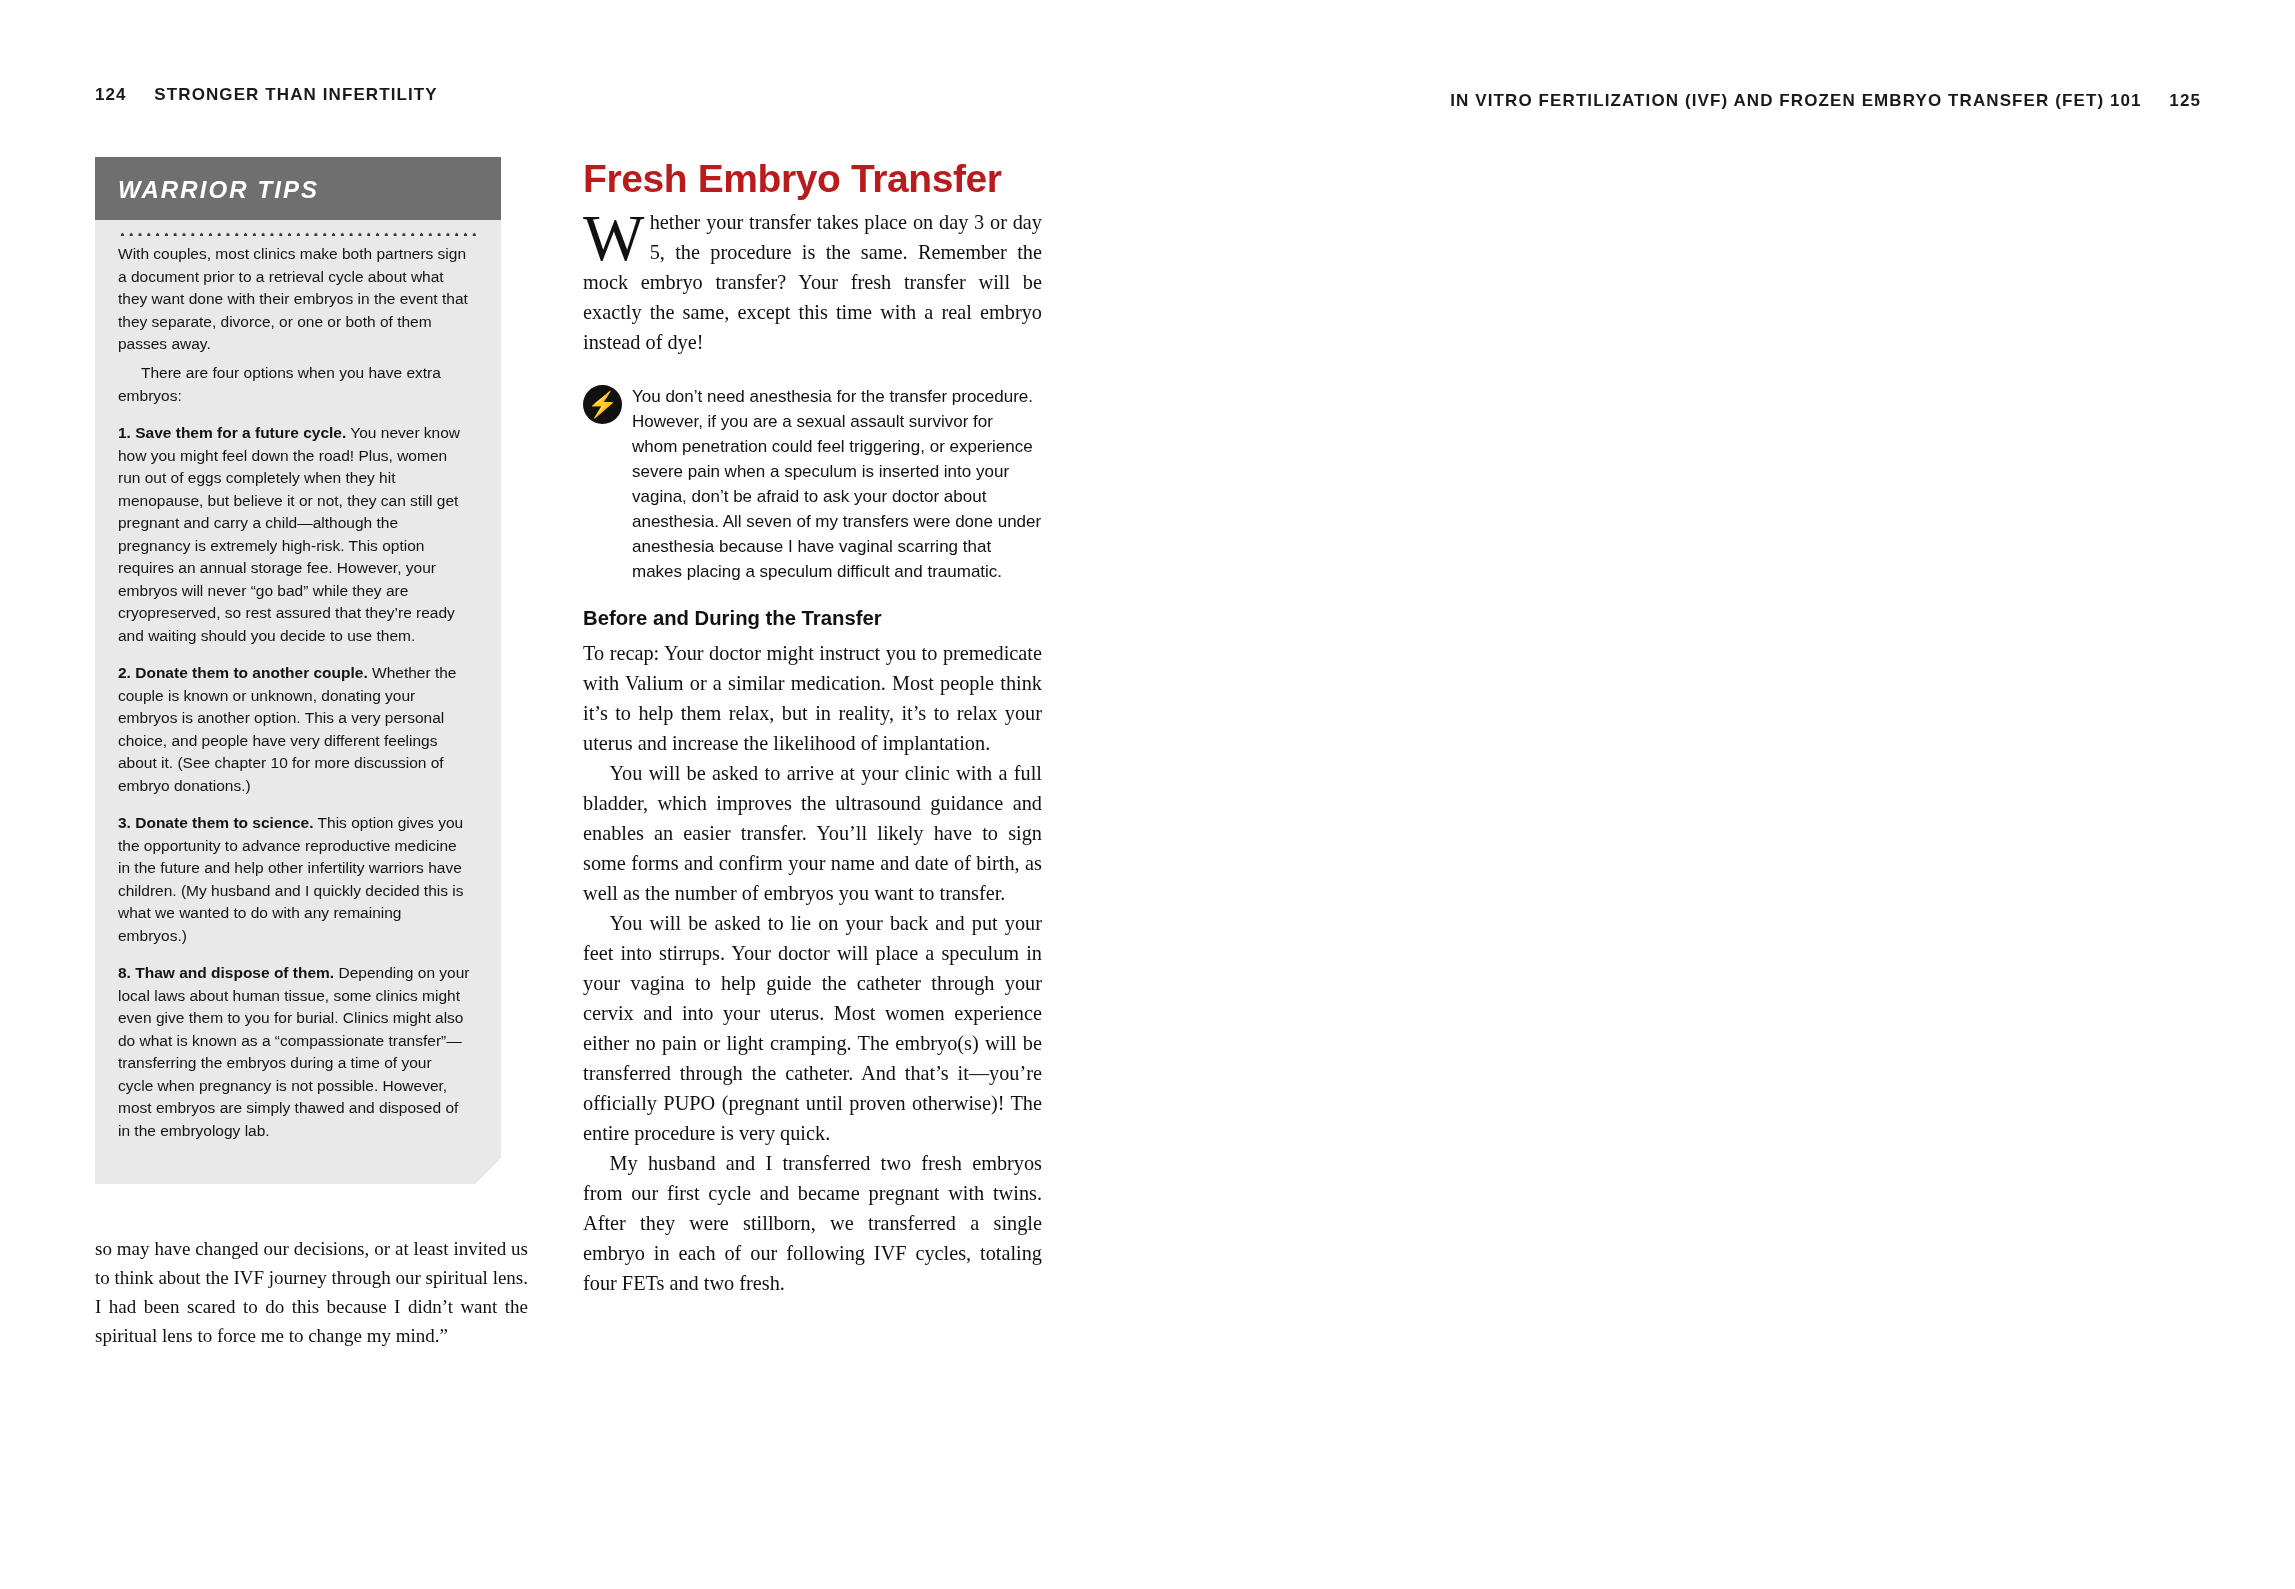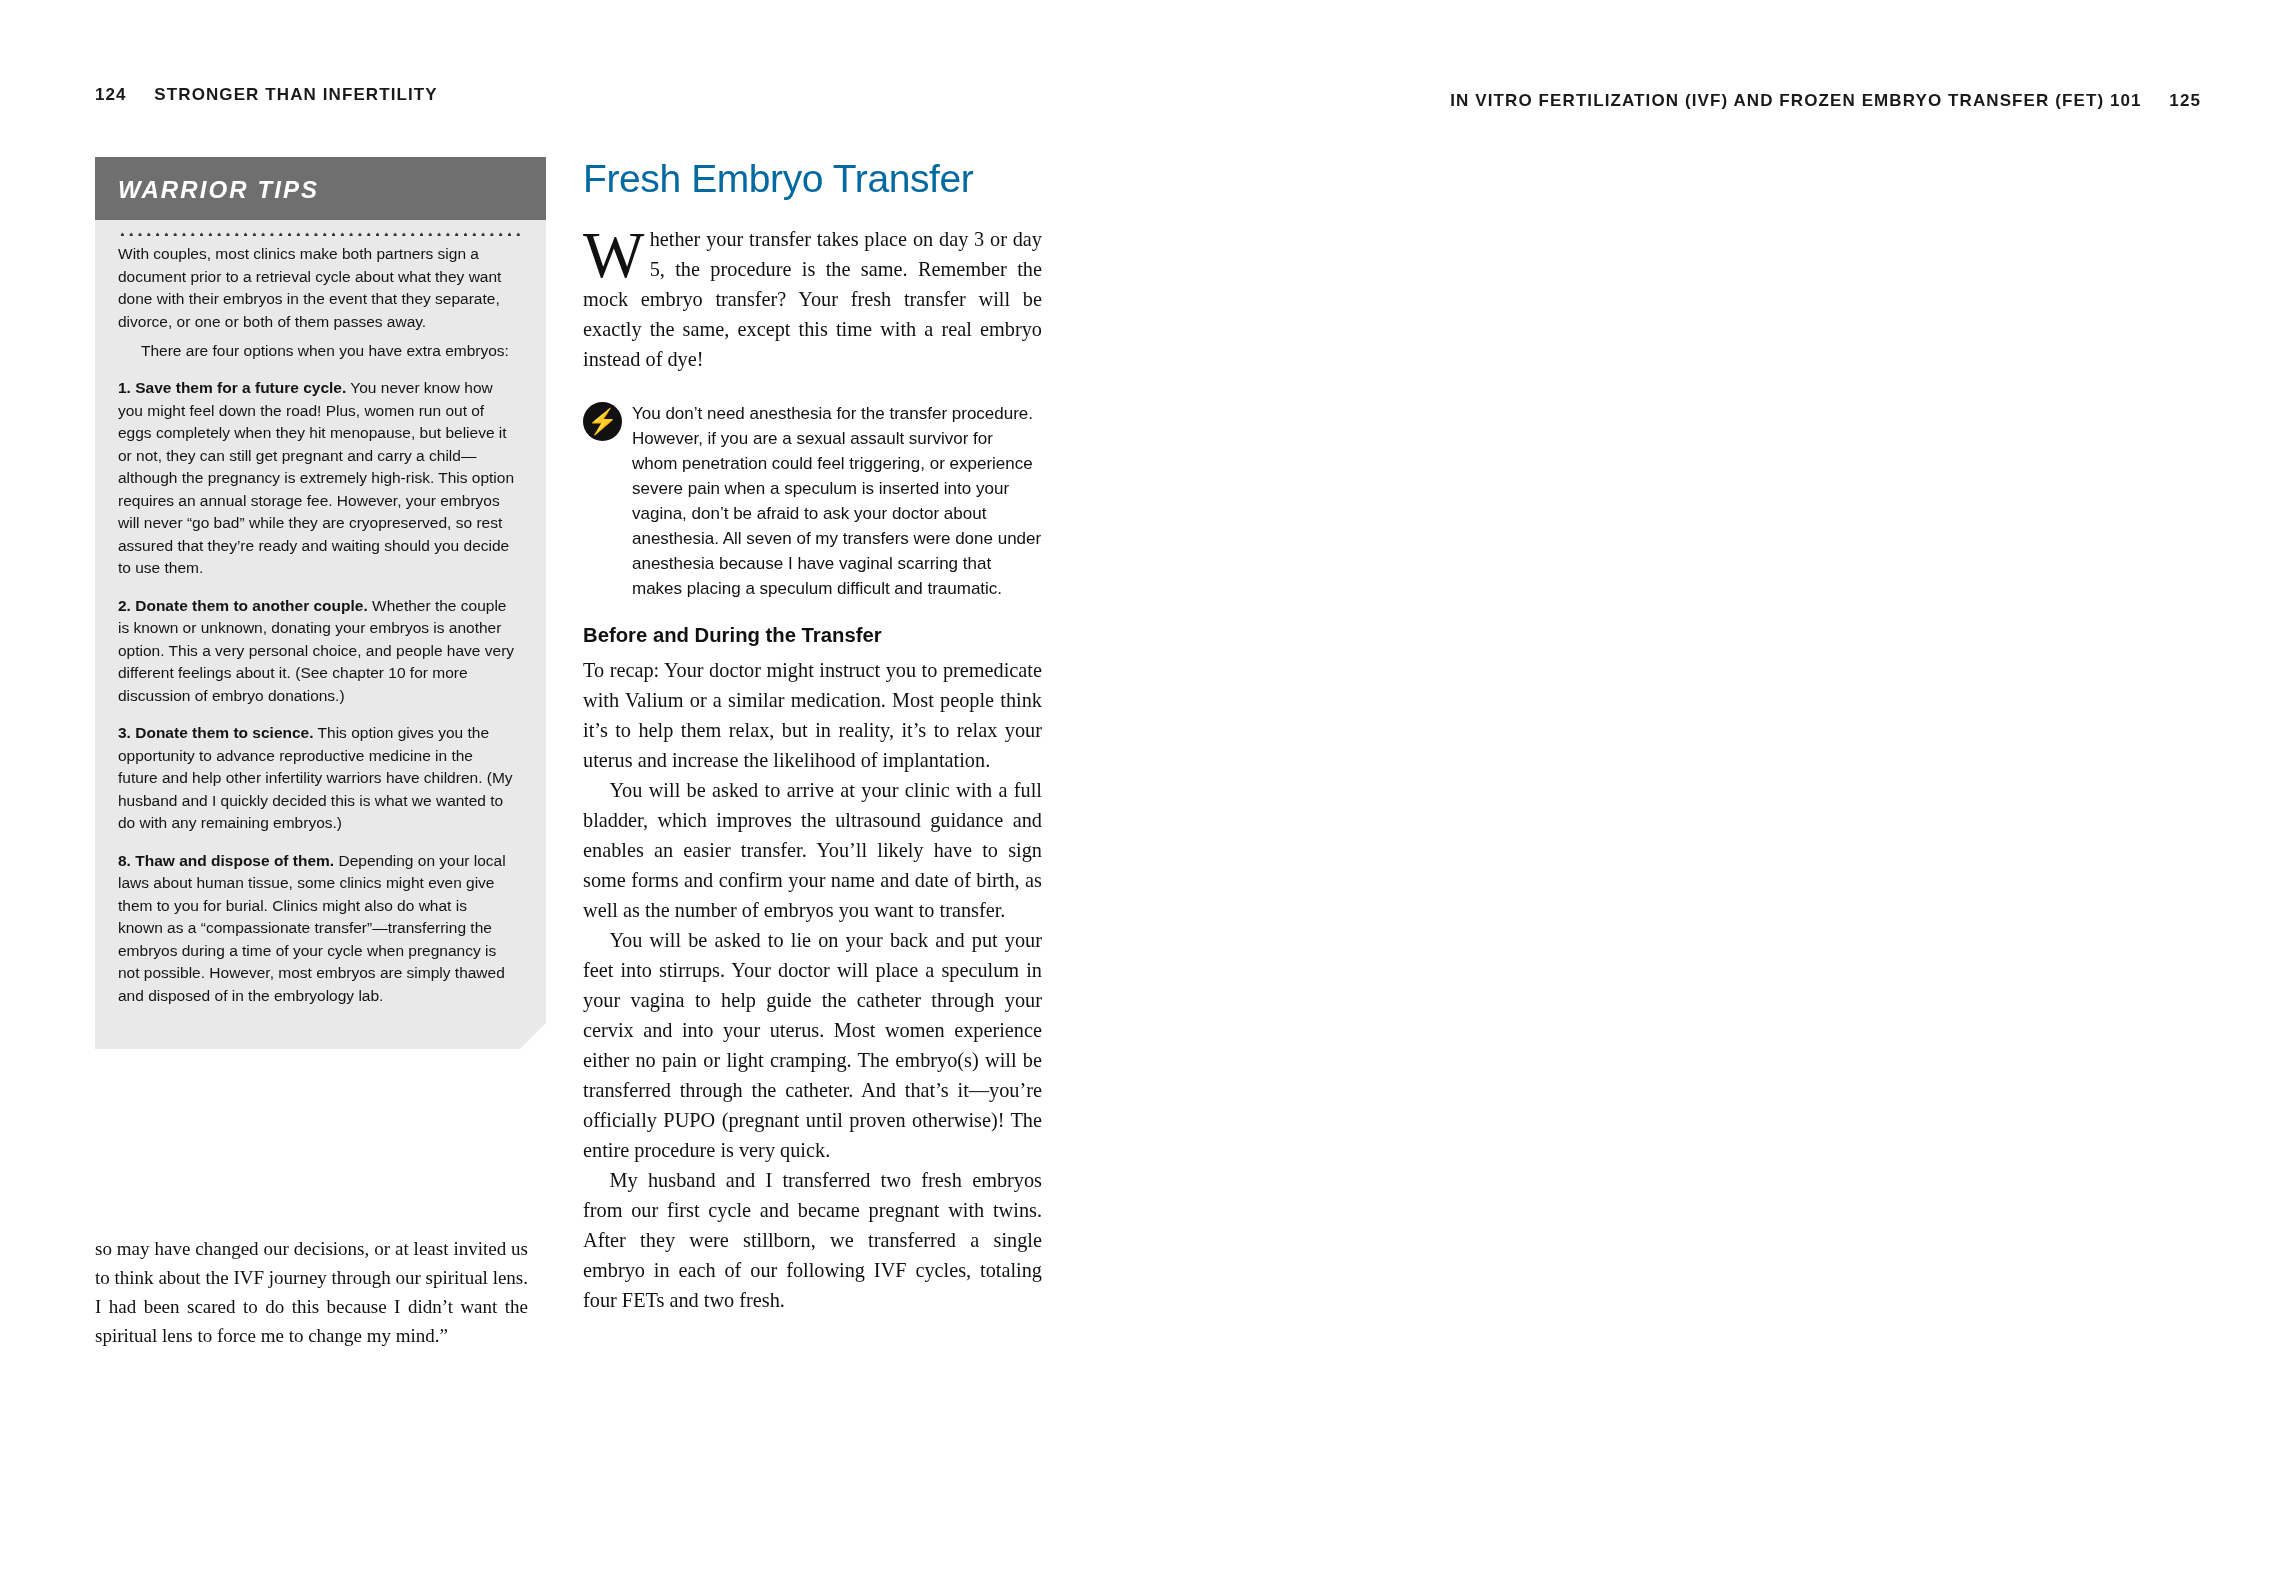--- a/index.html
+++ b/index.html
@@ -26,21 +26,21 @@
   .runhead.left { left: 95px; top: 85px; text-align: center; }
   .runhead.right { right: 95px; top: 85px; }
   .folio { font-family: "Liberation Sans", sans-serif; font-weight: bold; font-size:17px; letter-spacing:1.1px;}
 
   
   .page-left { position:absolute; left:0; top:0; width:1148px; height:1589px; }
   .page-right { position:absolute; left:1148px; top:6px; width:1148px; height:1589px; }
 
   
   .tipbox {
-    position:absolute; left:95px; top:157px; width:451px;
+    position:absolute; left:95px; top:157px; width:406px;
     background:#e9e9e9;
   }
   .tipbox .notch {
     position:absolute; right:0; bottom:0; width:0; height:0;
     border-left: 26.5px solid transparent;
     border-bottom: 26.5px solid #ffffff;
   }
   .tip-header {
     background:#6f6f6f;
     padding: 19.4px 23px 16px 23px;
@@ -84,25 +84,25 @@
   .left-tail {
     position:absolute; left:95px; top:1234px; width:433px;
     font-size: 19px; line-height: 29px; text-align: justify;
   }
   .left-tail p { margin:0; }
 
   
   .col2 { position:absolute; left:583px; top:157px; width:459px; }
   h1.chap {
     font-family:"Liberation Sans", sans-serif;
-    font-weight: normal;
+    font-weight: bold;
     font-size: 39px;
     letter-spacing: -0.4px;
-    margin: 0 0 23px 0;
-    color:#0369a1;
+    margin: 0 0 6px 0;
+    color:#b91c1c;
   }
   h3.sub {
     font-family:"Liberation Sans", sans-serif;
     font-weight: bold;
     font-size: 20.3px;
     margin: 23px 0 8.8px 0;
   }
   .body p {
     font-size: 20.3px;
     line-height: 30px;

